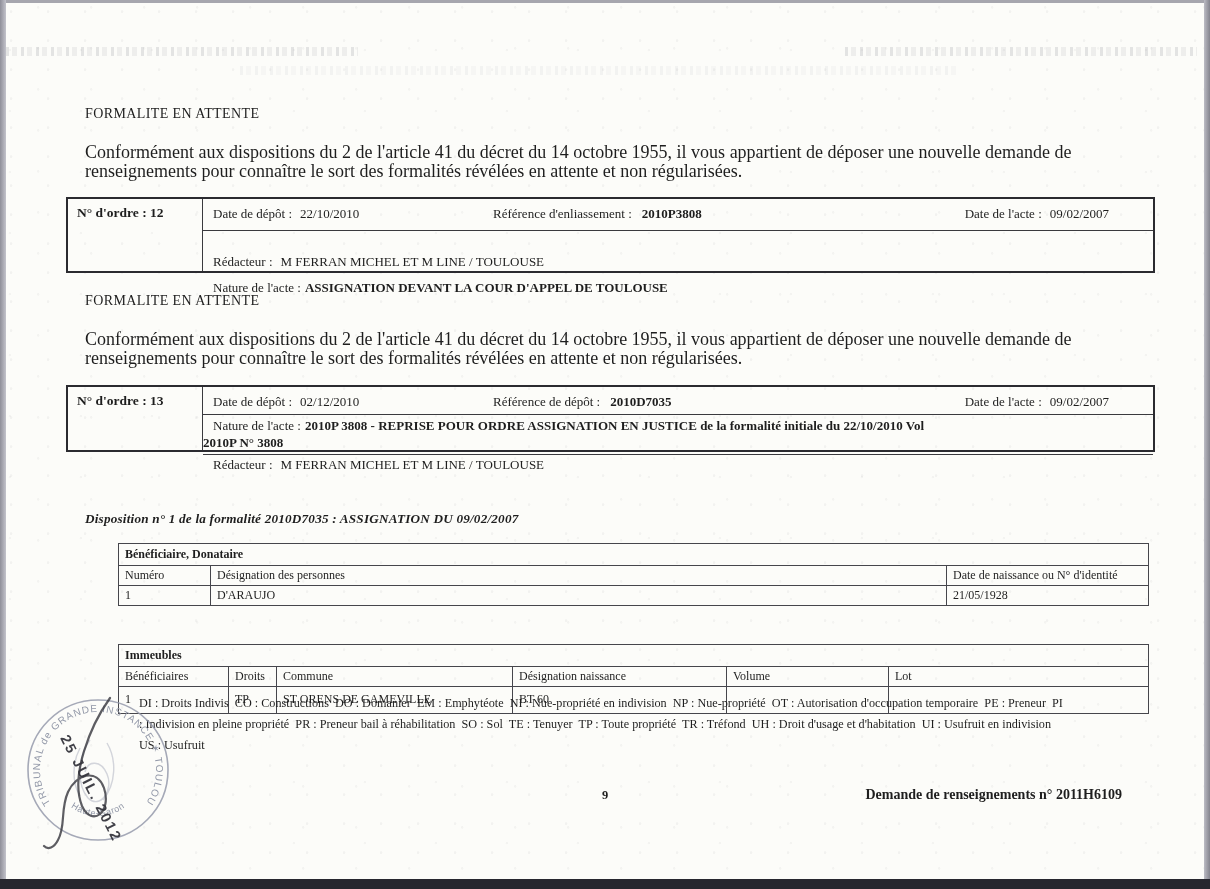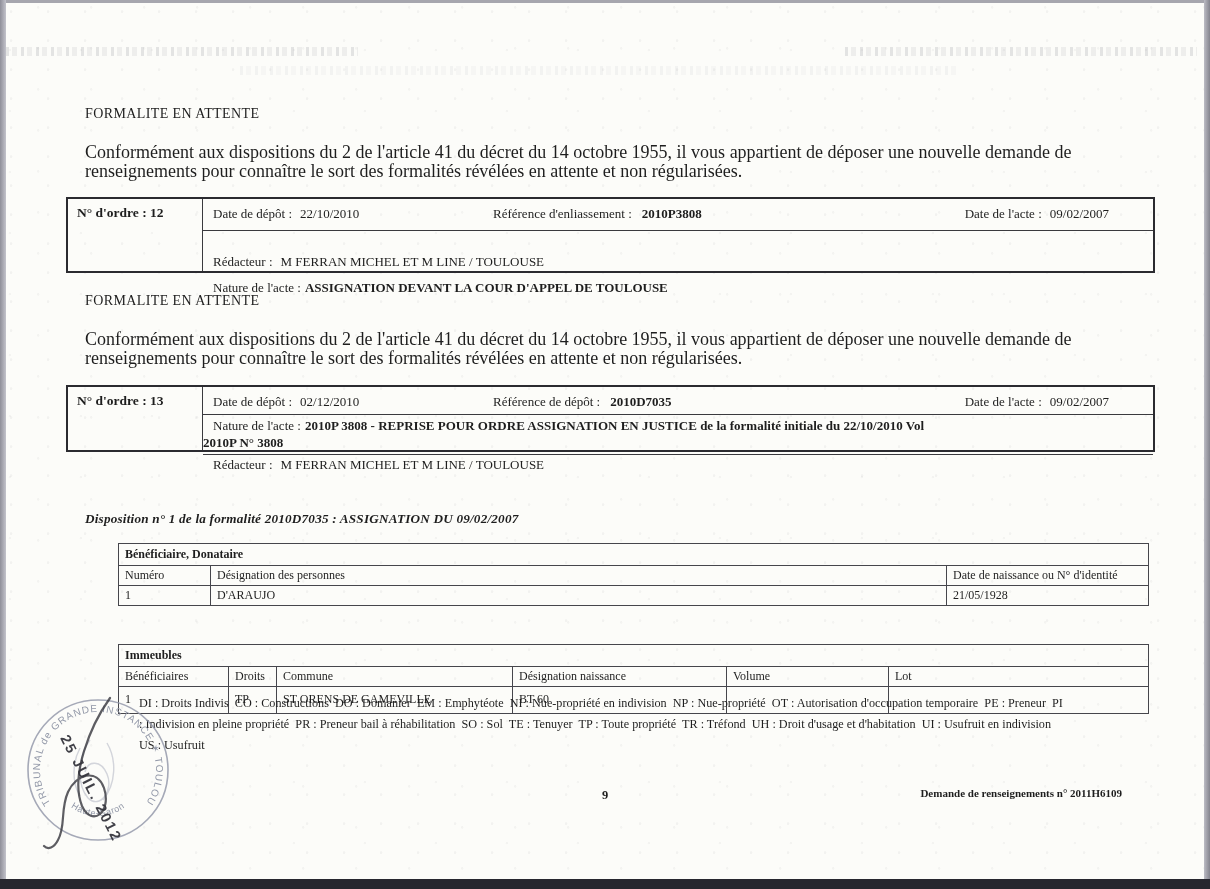--- a/index.html
+++ b/index.html
@@ -64,21 +64,21 @@
   table.tbl td.group{font-weight:bold;padding:3px 6px;}
   #tbl-benef{top:543px;}
   #tbl-imm{top:644px;}
   #tbl-imm td.data{padding:5px 6px 6px;}
 
   .legend{position:absolute;left:101px;top:693px;width:1030px;font-size:12.2px;line-height:21px;}
   .legend div{white-space:pre;margin-left:38px;}
 
   .page-num{position:absolute;top:788px;left:0;width:100%;text-align:center;
     font-weight:bold;font-size:12.5px;}
-  .footer-ref{position:absolute;top:787px;right:88px;font-weight:bold;font-size:11px;white-space:nowrap;}
+  .footer-ref{position:absolute;top:787px;right:88px;font-weight:bold;font-size:14px;white-space:nowrap;}
 
   .stamp{position:absolute;left:10px;top:688px;width:185px;height:195px;z-index:5;}
 </style>
 </head>
 <body>
 
 <div class="sheet">
 
 
   <div class="bleed b1"></div>

